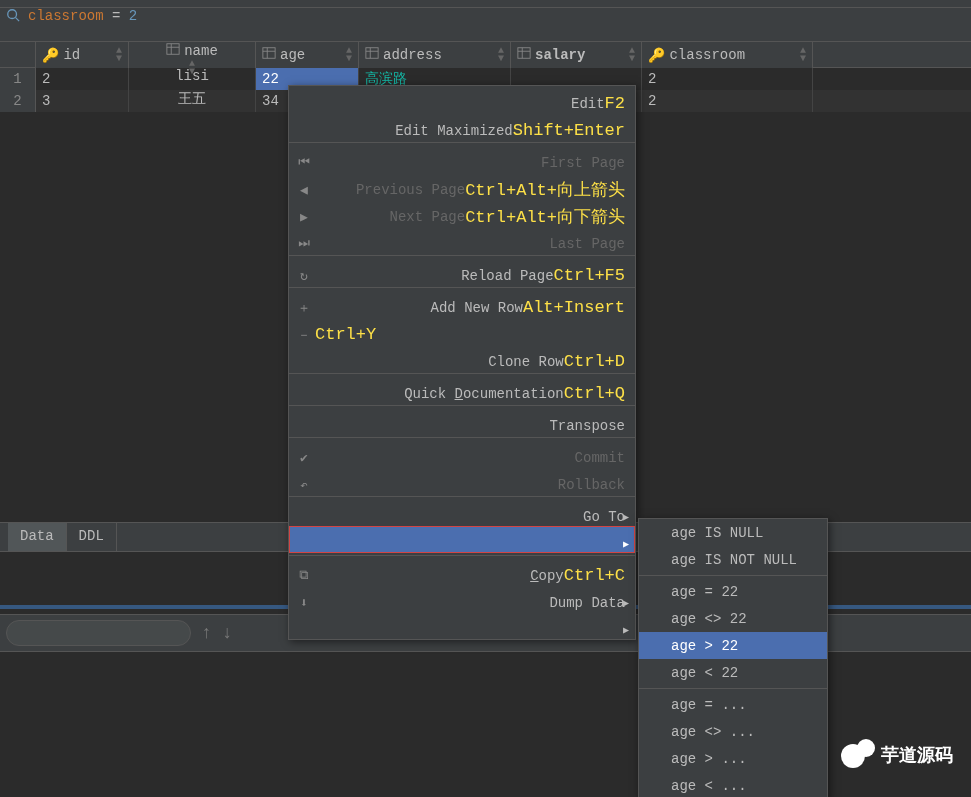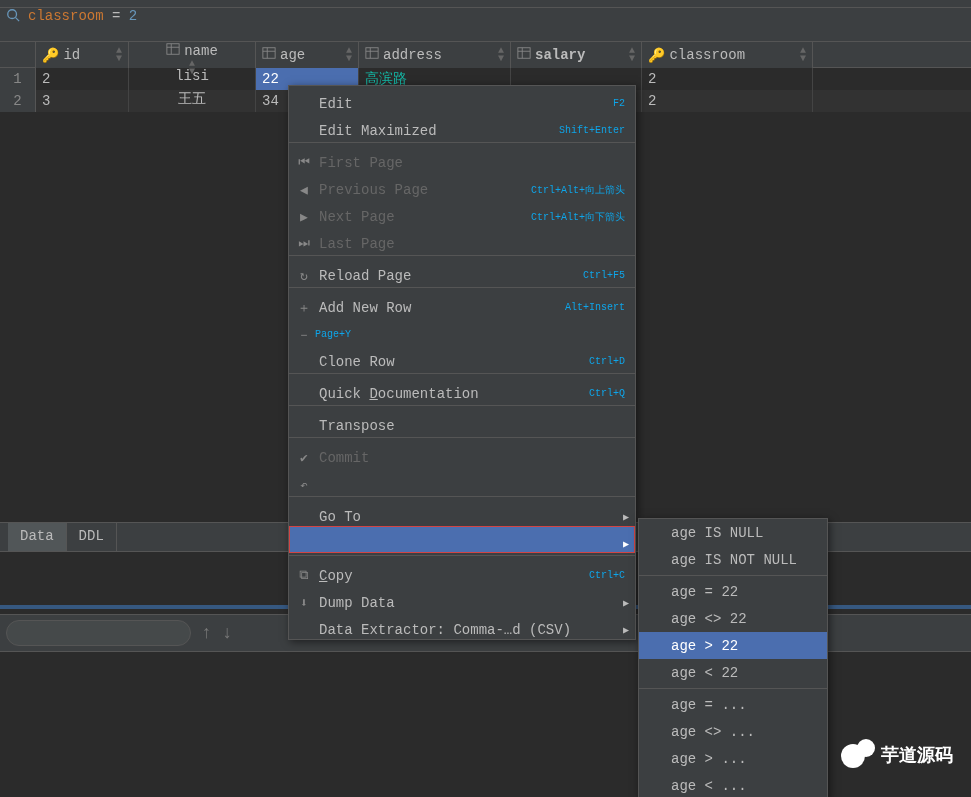--- a/index.html
+++ b/index.html
@@ -89,27 +89,28 @@
   .ctx-menu {
     position: absolute; top: 85px; left: 288px;
     width: 348px;
     background: #3c3f41; border: 1px solid #555;
     box-shadow: 2px 2px 8px rgba(0,0,0,0.5);
   }
   .ctx-item {
     display: flex; align-items: center; height: 27px;
     padding: 8px 10px 0 4px; color: #bbbbbb;
     position: relative;
+    text-align: right;
   }
   .ctx-item.disabled { color: #666; }
   .ctx-item.highlight { background: #4b6eaf; color: #fff; }
   .ctx-item.red-box { outline: 1.5px solid #d24444; outline-offset: -1px; }
   .ctx-icon { width: 22px; display: flex; justify-content: center; color: #888; font-size: 13px;}
   .ctx-label { flex: 1; padding-left: 4px; }
-  .ctx-shortcut { color: #0ea5e9; font-size: 10px; }
+  .ctx-shortcut { color: #fde047; font-size: 17px; }
   .ctx-sub-arrow { position: absolute; right: 6px; font-size: 10px; color: #bbb;}
   .ctx-item.highlight .ctx-sub-arrow { color: #fff; }
   .ctx-sep { height: 1px; background: #555; margin: 2px 0;}
 
   .ctx-underline { text-decoration: underline; text-decoration-color: currentColor; }
 
   
   .sub-menu {
     position: absolute; top: 518px; left: 638px;
     width: 190px;
@@ -307,21 +308,21 @@
       <span class="ctx-shortcut">Ctrl+F5</span>
     </div>
     <div class="ctx-sep"></div>
     <div class="ctx-item">
       <span class="ctx-icon">＋</span>
       <span class="ctx-label">Add New Row</span>
       <span class="ctx-shortcut">Alt+Insert</span>
     </div>
     <div class="ctx-item">
       <span class="ctx-icon">－</span>
-      <span class="ctx-shortcut">Page+Y</span>
+      <span class="ctx-shortcut">Ctrl+Y</span>
     </div>
     <div class="ctx-item">
       <span class="ctx-icon"></span>
       <span class="ctx-label">Clone Row</span>
       <span class="ctx-shortcut">Ctrl+D</span>
     </div>
     <div class="ctx-sep"></div>
     <div class="ctx-item">
       <span class="ctx-icon"></span>
       <span class="ctx-label">Quick <span class="ctx-underline">D</span>ocumentation</span>
@@ -332,20 +333,21 @@
       <span class="ctx-icon"></span>
       <span class="ctx-label">Transpose</span>
     </div>
     <div class="ctx-sep"></div>
     <div class="ctx-item disabled">
       <span class="ctx-icon">✔</span>
       <span class="ctx-label">Commit</span>
     </div>
     <div class="ctx-item disabled">
       <span class="ctx-icon">↶</span>
+      <span class="ctx-label">Rollback</span>
     </div>
     <div class="ctx-sep"></div>
     <div class="ctx-item">
       <span class="ctx-icon"></span>
       <span class="ctx-label">Go To</span>
       <span class="ctx-sub-arrow">▶</span>
     </div>
     <div class="ctx-item highlight red-box">
       <span class="ctx-icon"></span>
       <span class="ctx-sub-arrow">▶</span>
@@ -356,21 +358,20 @@
       <span class="ctx-label"><span class="ctx-underline">C</span>opy</span>
       <span class="ctx-shortcut">Ctrl+C</span>
     </div>
     <div class="ctx-item">
       <span class="ctx-icon">⬇</span>
       <span class="ctx-label">Dump Data</span>
       <span class="ctx-sub-arrow">▶</span>
     </div>
     <div class="ctx-item">
       <span class="ctx-icon"></span>
-      <span class="ctx-label">Data Extractor: Comma-…d (CSV)</span>
       <span class="ctx-sub-arrow">▶</span>
     </div>
   </div>
 
 <div class="sub-menu" id="subMenu">
     <div class="sub-item">age IS NULL</div>
     <div class="sub-item">age IS NOT NULL</div>
     <div class="sub-sep"></div>
     <div class="sub-item">age = 22</div>
     <div class="sub-item">age &lt;&gt; 22</div>

